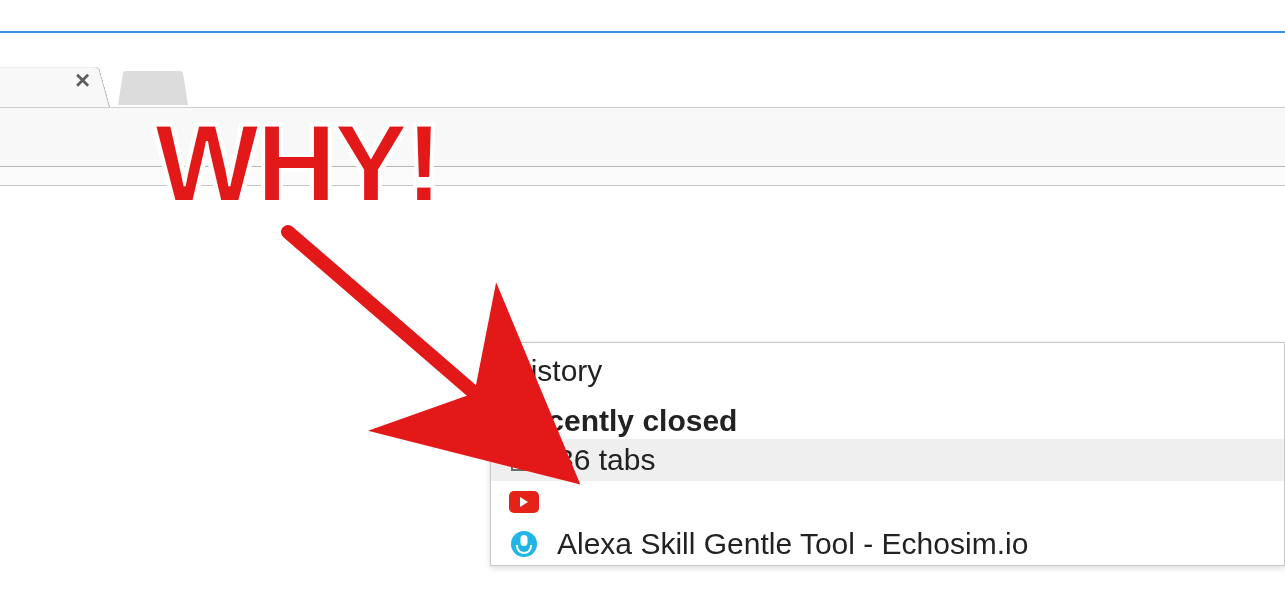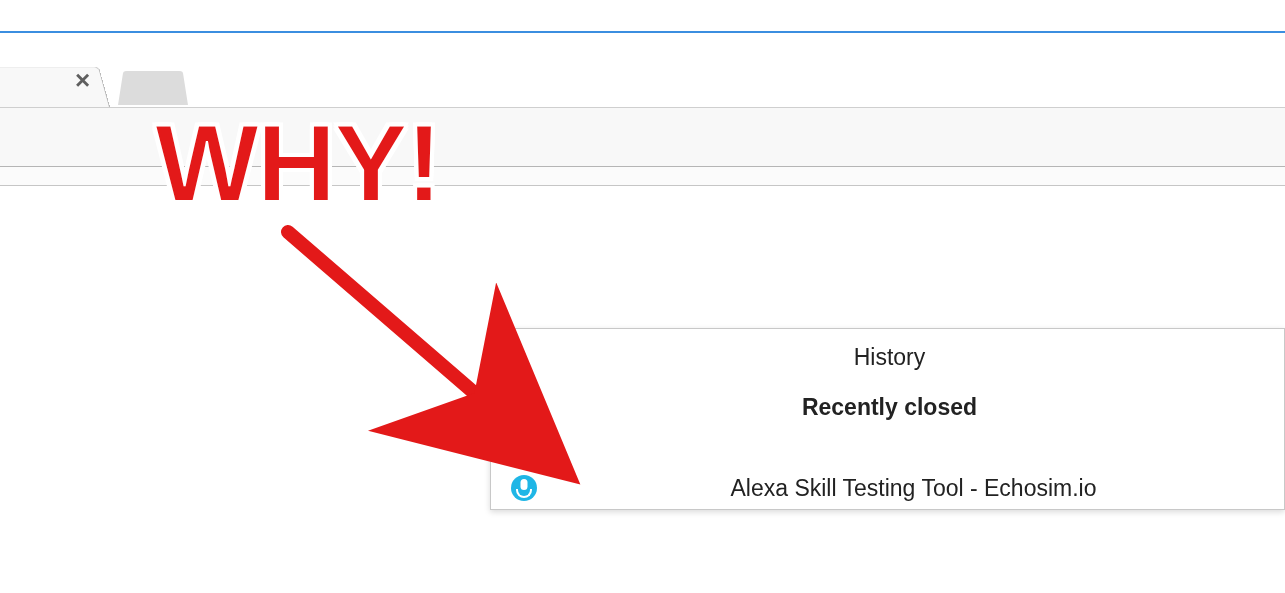--- a/index.html
+++ b/index.html
@@ -100,28 +100,27 @@
     .arrow {
       position: absolute;
       left: 270px;
       top: 220px;
       z-index: 19;
       pointer-events: none;
     }
     .history-menu {
       position: absolute;
       left: 490px;
-      top: 328px;
+      top: 342px;
       width: 795px;
       background: #fff;
       border: 1px solid #c8c8c8;
       box-shadow: 0 2px 6px rgba(0,0,0,0.15);
-      font-size: 23px;
+      font-size: 30px;
       color: #222;
-      text-align: center;
     }
     .menu-row {
       display: flex;
       align-items: center;
       height: 42px;
       padding: 0 14px 0 18px;
     }
     .menu-row.highlight {
       background: #efefef;
     }
@@ -234,27 +233,33 @@
 <div class="history-menu">
 
   <div class="menu-row menu-plain">
     <span class="label-cell">History</span>
   </div>
 
   <div class="menu-row menu-header">
     <span class="label-cell">Recently closed</span>
   </div>
 
+  <div class="menu-row highlight">
+    <span class="icon-slot">
+      <span class="window-icon"></span>
+    </span>
+    <span class="label-cell">36 tabs</span>
+  </div>
 
   <div class="menu-row">
     <span class="icon-slot">
       <span class="yt-icon"></span>
     </span>
   </div>
 
   <div class="menu-row">
     <span class="icon-slot">
       <span class="echo-icon"></span>
     </span>
-    <span class="label-cell">Alexa Skill Testing Tool - Echosim.io</span>
+    <span class="label-cell">Alexa Skill Gentle Tool - Echosim.io</span>
   </div>
 
 </div>
 
 </body></html>

